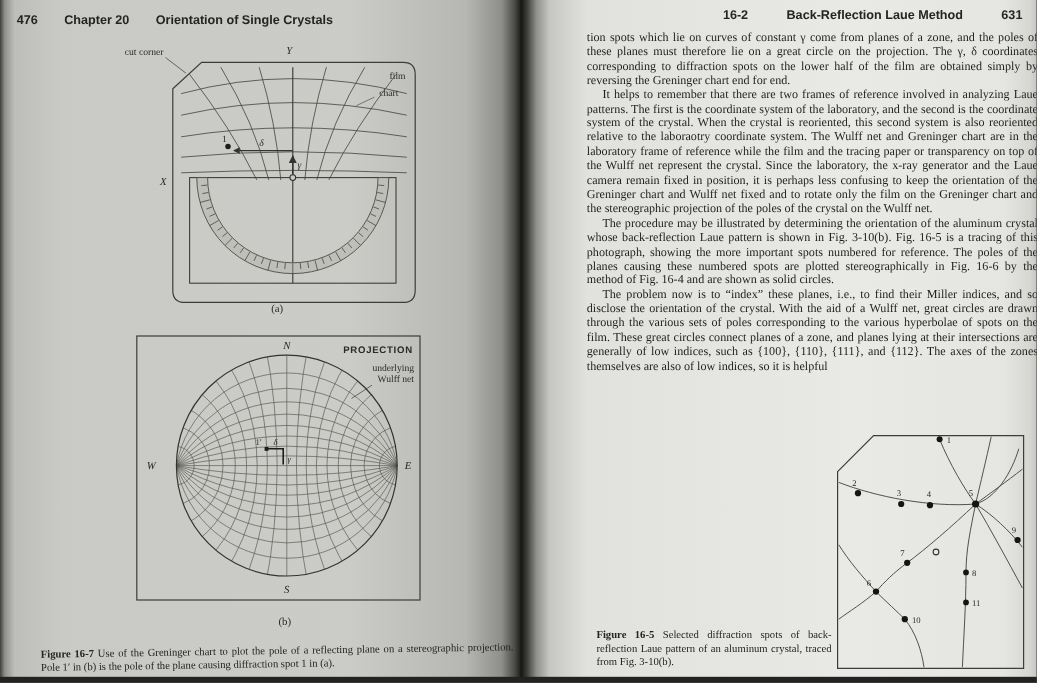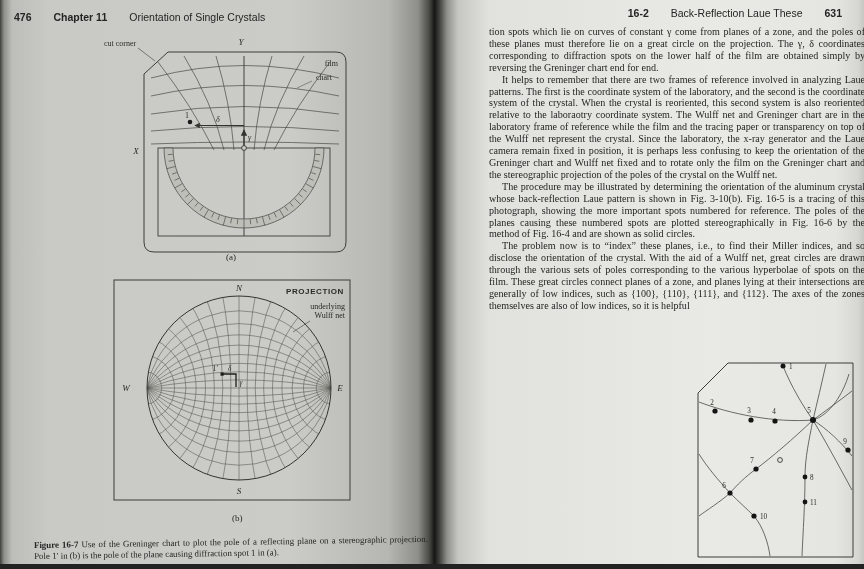--- a/index.html
+++ b/index.html
@@ -6,22 +6,22 @@
   html,body{width:864px;height:569px;overflow:hidden}
   body{font-family:"Liberation Serif",serif;background:#6e6e6a}
   .scan{position:relative;width:864px;height:569px;background:#222;overflow:hidden}
   .page{position:absolute;top:0;height:564px}
   .page-left{left:0;width:434px;
     background:linear-gradient(90deg,#3f3f3b 0,#8e8e8a 4px,#bdbdb9 12px,#c9c9c5 50px,#cbcbc7 290px,#b6b6b2 388px,#8e8e8a 418px,#4a4a46 429px,#1c1c1a 434px)}
   .page-right{left:434px;width:430px;
     background:linear-gradient(90deg,#121210 0,#454541 6px,#8f8f8b 13px,#c6c6c2 24px,#e1e1dd 55px,#e9e9e5 280px,#e5e5e1 402px,#d6d6d2 424px,#c6c6c2 430px)}
   .runhead{position:absolute;font-family:"Liberation Sans",sans-serif;font-size:10.5px;font-weight:600;color:#242422;display:flex;align-items:baseline}
   .runhead-left{top:11px;left:14px;gap:22px}
-  .runhead-right{top:7px;right:22px;gap:22px}
-  .runhead .title{font-weight:400}
+  .runhead-right{top:7px;right:12px;gap:32px}
+  .runhead .title{font-weight:700}
   .bodytext{position:absolute;left:55px;top:26px;width:376px;font-size:10.1px;line-height:11.9px;color:#1f1f1d;text-align:justify}
   .bodytext p{margin:0}
   .bodytext p.ind{text-indent:13px}
   .figsvg{position:absolute}
   .cap{position:absolute;font-size:8.9px;line-height:11px;color:#242422;text-align:justify}
   .cap b{font-weight:700}
   .cap-left{left:34px;top:537px;width:394px;transform:rotate(-0.9deg)}
   .cap-right{left:63px;top:524px;width:196px}
   svg text{font-family:"Liberation Serif",serif;fill:#2a2a26}
   .t8{font-size:8px}.t7{font-size:7.2px}.t9{font-size:9px}
@@ -30,21 +30,21 @@
 </style>
 </head>
 <body>
 
 <div class="scan">
 
   <div class="page page-left">
 
     <div class="runhead runhead-left">
       <span>476</span>
-      <span>Chapter 11</span>
+      <span>Chapter 20</span>
       <span class="title">Orientation of Single Crystals</span>
     </div>
 
     <svg class="figsvg" style="left:98px;top:30px" width="252" height="232" viewBox="0 0 252 232">
       <defs>
         <marker id="arr" viewBox="0 0 8 8" refX="7" refY="4" markerWidth="5.5" markerHeight="5.5" orient="auto">
           <path d="M0 0 L8 4 L0 8 Z" fill="#33332f"></path>
         </marker>
         <clipPath id="aclip">
             <rect x="52" y="24" width="190" height="96"></rect>
@@ -114,21 +114,21 @@
       <text class="t9" x="120" y="243">(b)</text>
     </svg>
 
     <p class="cap cap-left"><b>Figure 16-7</b>&nbsp;<span>Use of the Greninger chart to plot the pole of a reflecting plane on a stereographic projection. Pole 1′ in (b) is the pole of the plane causing diffraction spot 1 in (a).</span></p>
   </div>
 
   <div class="page page-right">
 
     <div class="runhead runhead-right">
       <span>16-2</span>
-      <span class="title">Back-Reflection Laue These</span>
+      <span class="title">Back-Reflection Laue Method</span>
       <span>631</span>
     </div>
 
     <div class="bodytext">
       <p>tion spots which lie on curves of constant γ come from planes of a zone, and the poles of these planes must therefore lie on a great circle on the projection. The γ, δ coordinates corresponding to diffraction spots on the lower half of the film are obtained simply by reversing the Greninger chart end for end.</p>
       <p class="ind">It helps to remember that there are two frames of reference involved in analyzing Laue patterns. The first is the coordinate system of the laboratory, and the second is the coordinate system of the crystal. When the crystal is reoriented, this second system is also reoriented relative to the laboraotry coordinate system. The Wulff net and Greninger chart are in the laboratory frame of reference while the film and the tracing paper or transparency on top of the Wulff net represent the crystal. Since the laboratory, the x-ray generator and the Laue camera remain fixed in position, it is perhaps less confusing to keep the orientation of the Greninger chart and Wulff net fixed and to rotate only the film on the Greninger chart and the stereographic projection of the poles of the crystal on the Wulff net.</p>
       <p class="ind">The procedure may be illustrated by determining the orientation of the aluminum crystal whose back-reflection Laue pattern is shown in Fig. 3-10(b). Fig. 16-5 is a tracing of this photograph, showing the more important spots numbered for reference. The poles of the planes causing these numbered spots are plotted stereographically in Fig. 16-6 by the method of Fig. 16-4 and are shown as solid circles.</p>
       <p class="ind">The problem now is to “index” these planes, i.e., to find their Miller indices, and so disclose the orientation of the crystal. With the aid of a Wulff net, great circles are drawn through the various sets of poles corresponding to the various hyperbolae of spots on the film. These great circles connect planes of a zone, and planes lying at their intersections are generally of low indices, such as {100}, {110}, {111}, and {112}. The axes of the zones themselves are also of low indices, so it is helpful</p>
     </div>
 
@@ -166,14 +166,15 @@
         <text x="119" y="55" text-anchor="middle">5</text>
         <text x="34" y="130" text-anchor="middle">6</text>
         <text x="62" y="105" text-anchor="middle">7</text>
         <text x="120" y="122">8</text>
         <text x="155" y="86" text-anchor="middle">9</text>
         <text x="70" y="161">10</text>
         <text x="120" y="147">11</text>
       </g>
     </svg>
 
+    <p class="cap cap-right"><b>Figure 16-5</b>&nbsp;<span>Selected diffraction spots of back-reflection Laue pattern of an aluminum crystal, traced from Fig. 3-10(b).</span></p>
   </div>
 </div>
 
 </body></html>

